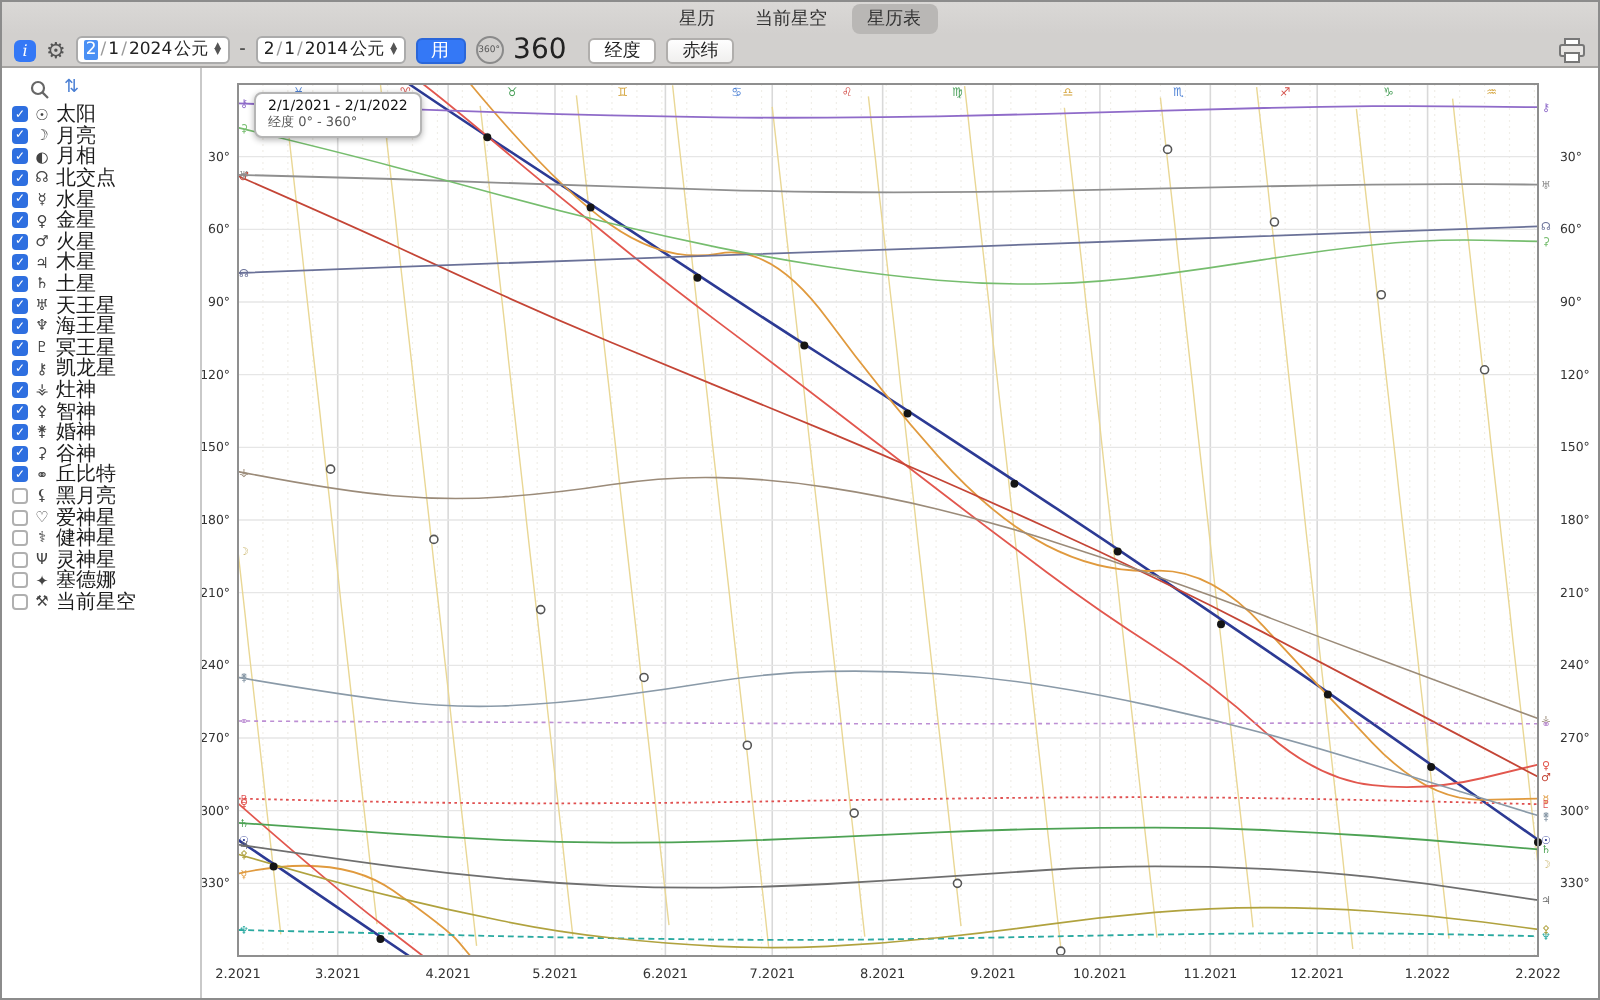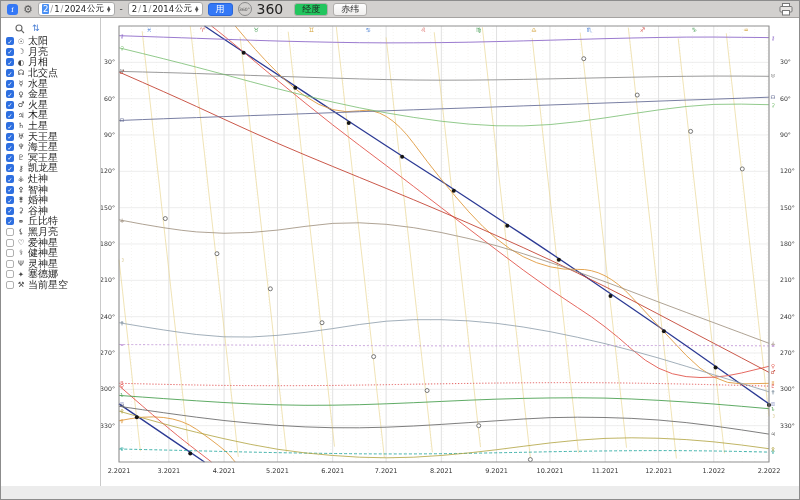--- a/index.html
+++ b/index.html
@@ -15,21 +15,21 @@
   .info-btn{width:11px;height:11px;border-radius:3px;background:#3478f6;color:#fff;font-size:8px;display:flex;align-items:center;justify-content:center;font-style:italic;font-family:"DejaVu Serif",serif;}
   .gear{font-size:11px;color:#555;line-height:1;}
   .datebox{height:12px;background:#fff;border:1px solid #ababab;border-radius:3px;display:flex;align-items:center;font-size:8.5px;color:#222;padding:0 3px;gap:1px;}
   .datebox .sel{background:#4a90f4;color:#fff;border-radius:1px;padding:0 1px;}
   .datebox .sep{color:#999;}
   .datebox .era{margin-left:0;color:#222;}
   .stepper{display:flex;flex-direction:column;justify-content:center;line-height:3.5px;font-size:4.5px;color:#555;margin-left:2px;}
   .dash{font-size:9px;color:#333;}
   .btn{height:13px;border:1px solid #b0aeac;background:linear-gradient(#fefefe,#f0efee);border-radius:3px;font-size:9px;color:#222;display:flex;align-items:center;padding:0 7px;box-sizing:border-box;}
   .btn.primary{background:#3478f6;border-color:#2a66d9;color:#fff;}
-  .btn.pressed{background:#22c55e;}
+  .btn.pressed{background:#ffffff;}
   .deg-badge{width:12px;height:12px;border:1px solid #8a8a8a;border-radius:50%;font-size:4.5px;color:#555;display:flex;align-items:center;justify-content:center;}
   .deg-value{font-size:14px;color:#222;margin-right:6px;}
   .spacer{flex:1;}
   
   .main{display:flex;height:468px;background:#fff;}
   .sidebar{width:100px;border-right:1px solid #c9c9c9;box-sizing:border-box;padding-top:3px;background:#fff;flex:none;}
   .sidebar-tools{height:15px;display:flex;align-items:center;gap:7px;padding-left:14px;}
   .sort-icon{font-size:9px;color:#4a7fd4;line-height:1;}
   .p-item{height:10.6px;display:flex;align-items:center;gap:3px;padding-left:5px;}
   .cb{width:8px;height:8px;border-radius:2px;box-sizing:border-box;flex:none;display:flex;align-items:center;justify-content:center;font-size:6px;color:#fff;}
@@ -41,20 +41,27 @@
   #chart{position:absolute;left:0;top:0;font-family:"DejaVu Sans",sans-serif;}
   .tooltip{position:absolute;left:26px;top:12px;background:#fff;border:1px solid #b5b5b5;border-radius:4px;box-shadow:0 1px 3px rgba(0,0,0,.3);padding:2px 6px;z-index:5;}
   .tooltip .l1{font-size:7px;color:#111;}
   .tooltip .l2{font-size:6.5px;color:#555;}
 </style>
 </head>
 <body>
 
 <div class="app">
 
+  <div class="titlebar">
+    <div class="tabs" id="tab-bar">
+        <span class="tab">星历</span>
+        <span class="tab">当前星空</span>
+        <span class="tab active">星历表</span>
+      </div>
+  </div>
 
   <div class="toolbar">
     <div class="info-btn">i</div>
     <div class="gear">⚙</div>
 
     <div class="datebox">
       <span class="sel">2</span>
       <span class="sep">/</span>
       <span>1</span>
       <span class="sep">/</span>
@@ -224,20 +231,24 @@
           </div>
           <div class="p-item">
             <span class="cb off"></span>
             <span class="p-glyph">⚒</span>
             <span class="p-label">当前星空</span>
           </div>
         </div>
     </div>
 
     <div class="chartwrap">
+      <div class="tooltip">
+        <div class="l1">2/1/2021 - 2/1/2022</div>
+        <div class="l2">经度  0° - 360°</div>
+      </div>
       <svg id="chart" width="700" height="468" viewBox="0 0 700 468">
           <line x1="30.465753424657535" y1="8" x2="30.465753424657535" y2="444" stroke="#f0eee8" stroke-width="0.6" stroke-dasharray="1,2"></line>
           <line x1="42.93150684931507" y1="8" x2="42.93150684931507" y2="444" stroke="#f0eee8" stroke-width="0.6" stroke-dasharray="1,2"></line>
           <line x1="55.397260273972606" y1="8" x2="55.397260273972606" y2="444" stroke="#f0eee8" stroke-width="0.6" stroke-dasharray="1,2"></line>
           <line x1="80.32876712328766" y1="8" x2="80.32876712328766" y2="444" stroke="#f0eee8" stroke-width="0.6" stroke-dasharray="1,2"></line>
           <line x1="92.79452054794521" y1="8" x2="92.79452054794521" y2="444" stroke="#f0eee8" stroke-width="0.6" stroke-dasharray="1,2"></line>
           <line x1="105.26027397260275" y1="8" x2="105.26027397260275" y2="444" stroke="#f0eee8" stroke-width="0.6" stroke-dasharray="1,2"></line>
           <line x1="117.72602739726028" y1="8" x2="117.72602739726028" y2="444" stroke="#f0eee8" stroke-width="0.6" stroke-dasharray="1,2"></line>
           <line x1="130.1917808219178" y1="8" x2="130.1917808219178" y2="444" stroke="#f0eee8" stroke-width="0.6" stroke-dasharray="1,2"></line>
           <line x1="142.65753424657532" y1="8" x2="142.65753424657532" y2="444" stroke="#f0eee8" stroke-width="0.6" stroke-dasharray="1,2"></line>

